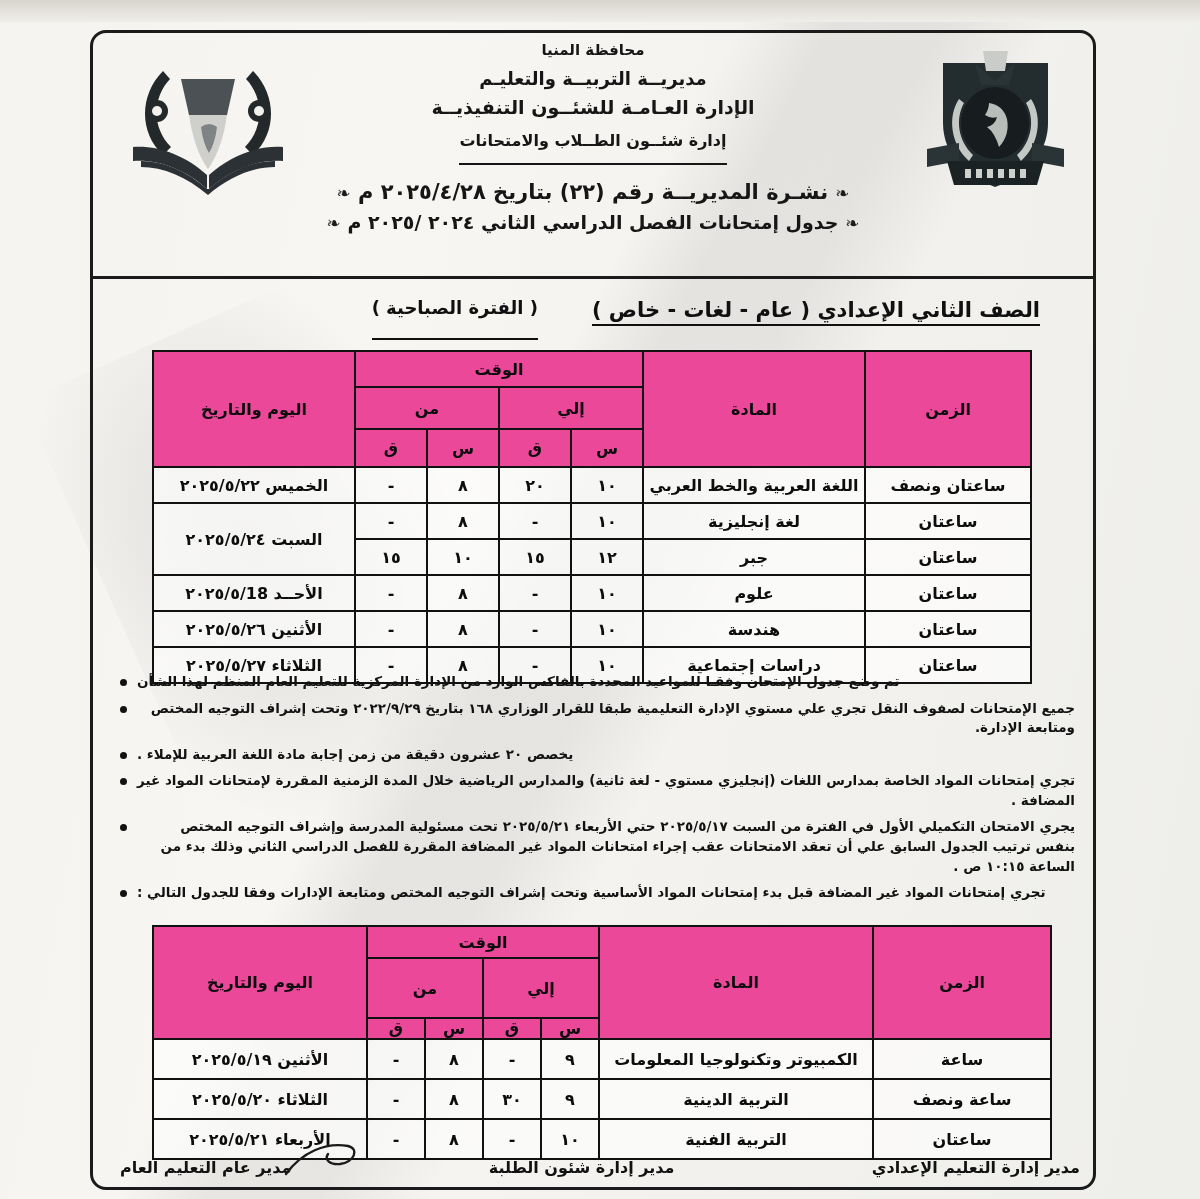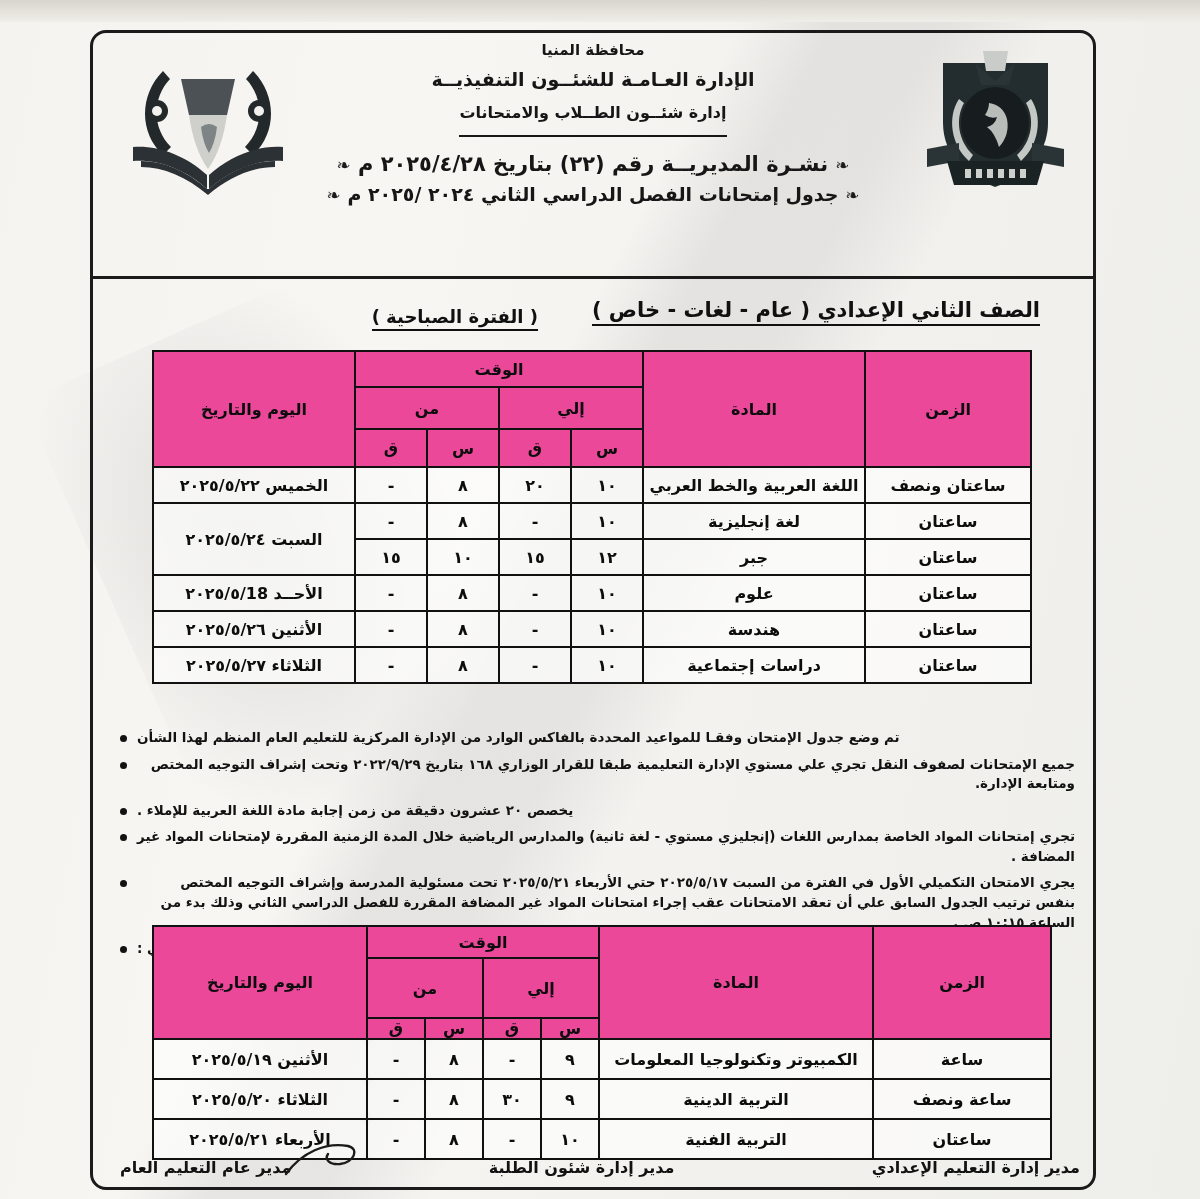--- a/index.html
+++ b/index.html
@@ -123,21 +123,21 @@
     color: #101010;
     border-bottom: 2.5px solid #101010;
     padding-bottom: 2px;
     white-space: nowrap;
   }
   #period-title {
     font-size: 18px;
     font-weight: bold;
     color: #101010;
     border-bottom: 2.5px solid #101010;
-    padding-bottom: 2px;
+    padding-bottom: 20px;
     white-space: nowrap;
     margin-top: 12px;
   }
 
   
   table.exam-table {
     position: absolute;
     border-collapse: collapse;
     background: rgba(255,255,255,0.55);
     table-layout: fixed;
@@ -182,21 +182,21 @@
   #table-sub th.h-ela,
   #table-sub th.h-men     { height: 58px; }
   #table-sub th.h-s,
   #table-sub th.h-q       { width: 56px; }
   #table-sub th.h-date    { width: 212px; }
   #table-sub td           { height: 38px; border-radius: 13px; }
 
   
   #notes {
     position: absolute;
-    left: 120px; top: 728px;
+    left: 120px; top: 672px;
     width: 955px;
   }
   .note-item {
     display: flex;
     flex-direction: row;
     align-items: flex-start;
     justify-content: flex-end;
     gap: 10px;
     margin-bottom: 7px;
   }
@@ -290,20 +290,21 @@
         <rect x="74" y="132" width="6" height="9"></rect>
         <rect x="85" y="132" width="6" height="9"></rect>
         <rect x="96" y="132" width="6" height="9"></rect>
         <rect x="107" y="132" width="6" height="9"></rect>
       </g>
     </svg>
   </div>
 
   <div class="header-lines">
     <div class="hl hl-1">محافظة المنيا</div>
+    <div class="hl hl-2">مديريــة التربيــة والتعليـم</div>
     <div class="hl hl-3">الإدارة العـامـة للشئــون التنفيذيــة</div>
     <div><span class="hl hl-4">إدارة شئــون الطــلاب والامتحانات</span></div>
 
     <div class="hl hl-5">
       <span class="swirl">❧</span>
       <span>نشـرة المديريــة رقم</span>
       <span>(<span>٢٢</span>)</span>
       <span>بتاريخ</span>
       <span>٢٠٢٥/٤/٢٨ م</span>
       <span class="swirl">❧</span>

